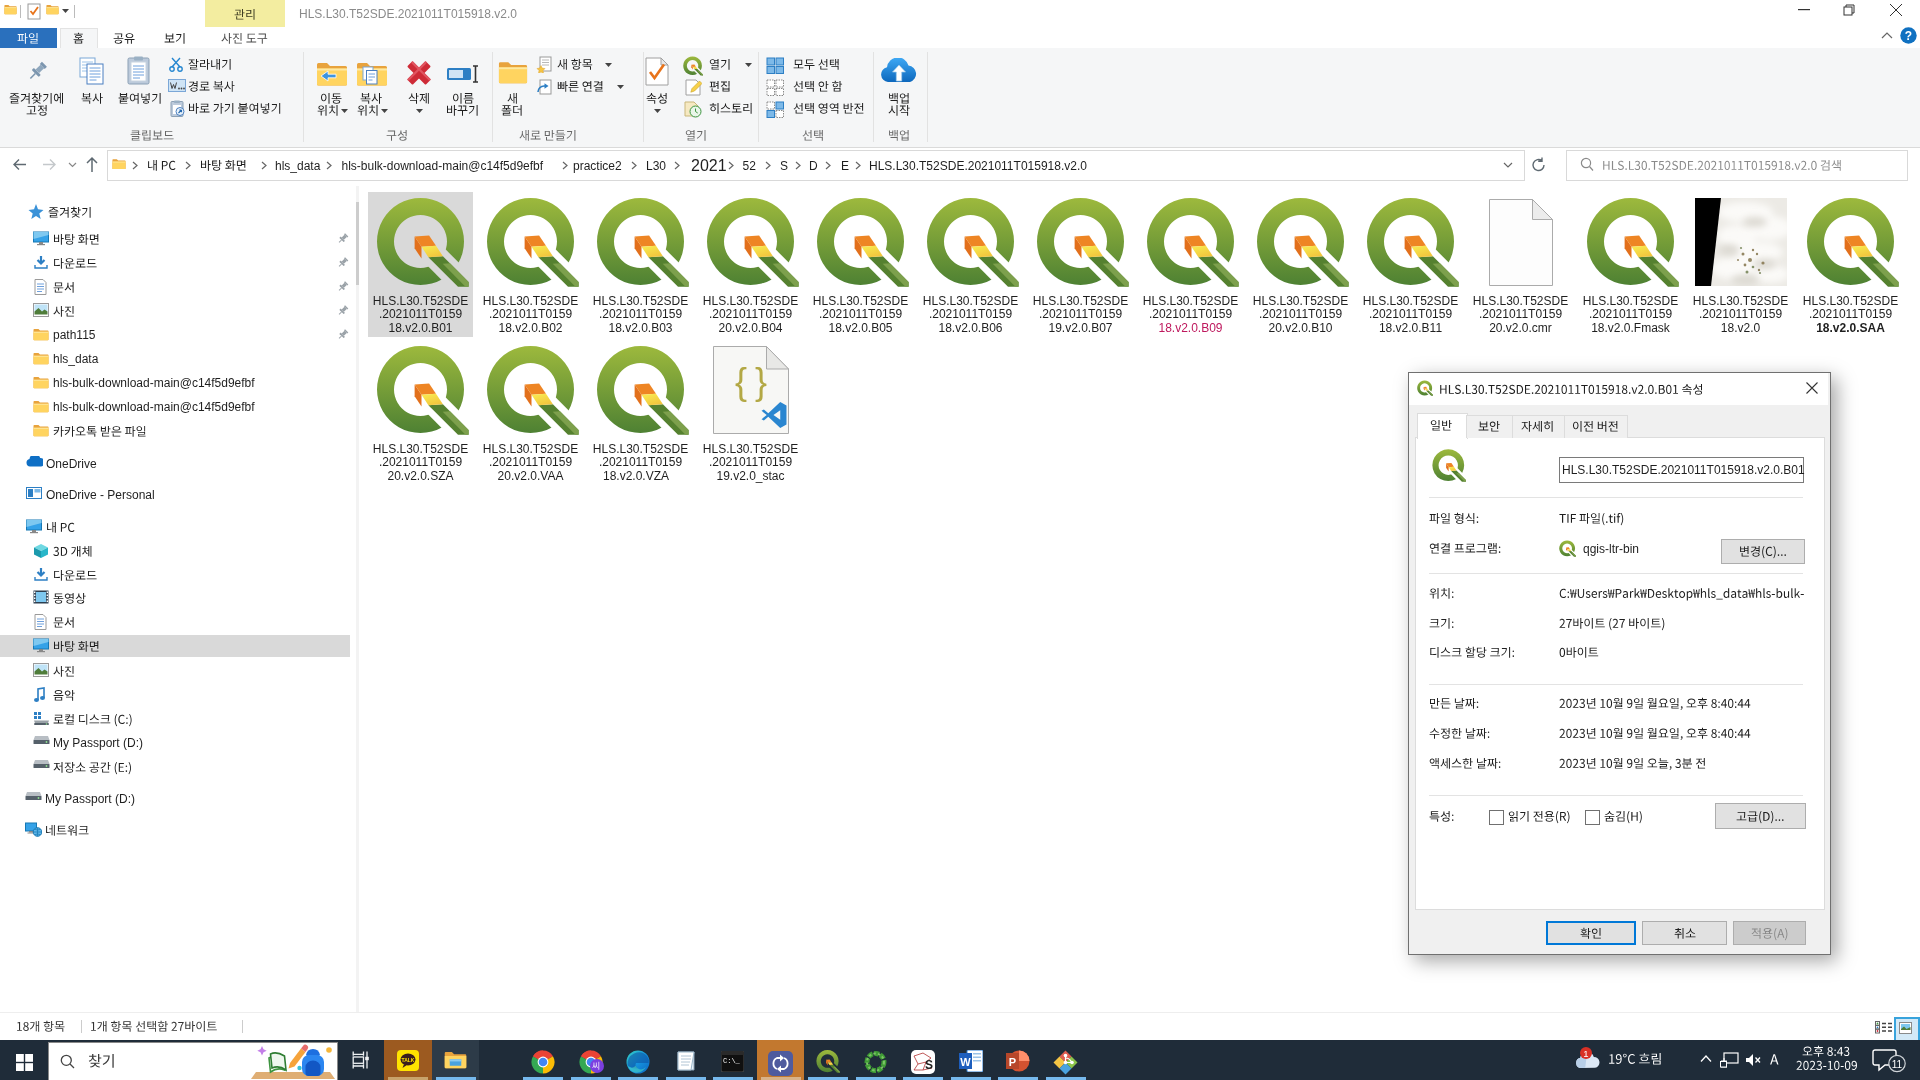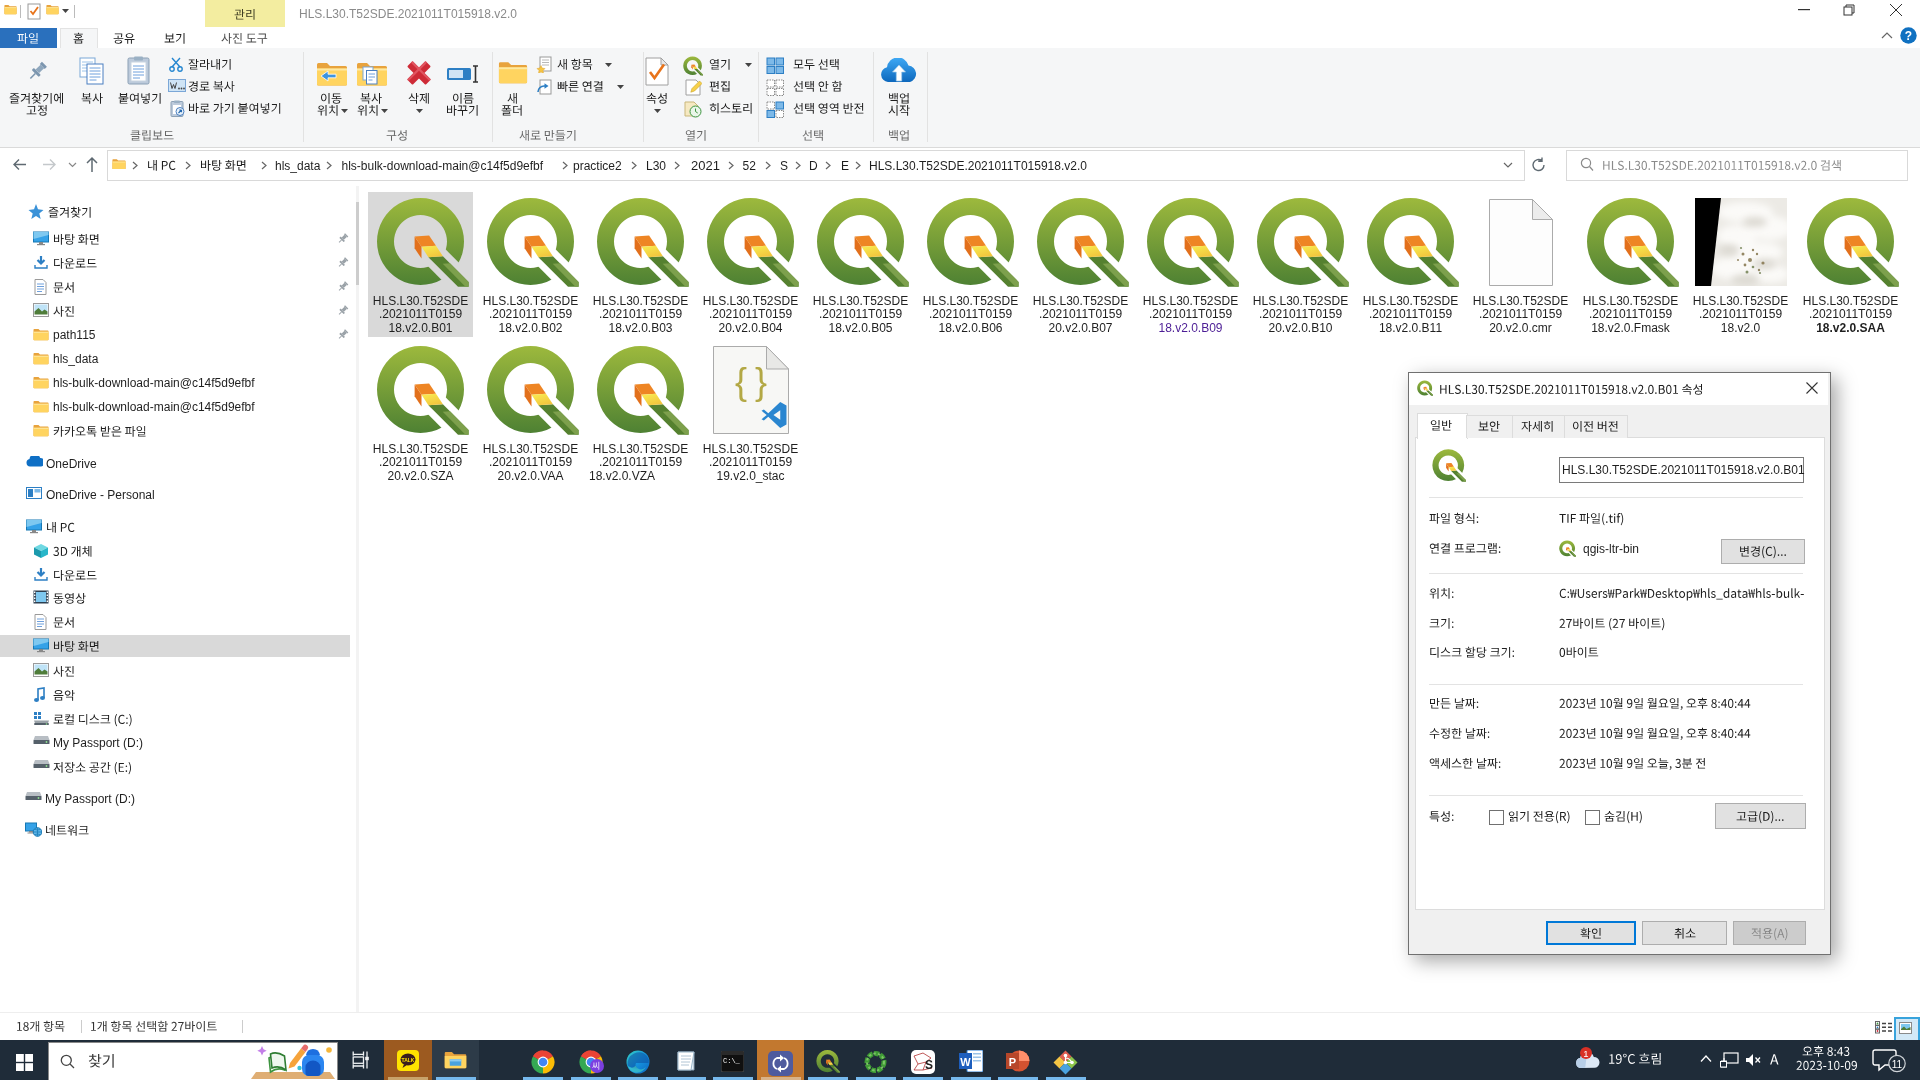--- a/index.html
+++ b/index.html
@@ -414,21 +414,21 @@
     <svg class="k" style="left:146.7px;top:159.0px" width="30" height="15.0" viewBox="0 -10.8 30 15.0">
       <path d="M6.4 -9.7V0.4H7.3V-4.7H8.8V0.9H9.8V-9.9H8.8V-5.5H7.3V-9.7ZM1.1 -2.7V-1.9H1.8C3 -1.9 4.2 -1.9 5.7 -2.2L5.6 -3.1C4.3 -2.8 3.2 -2.8 2.1 -2.7V-8.6H1.1Z M14.9 0H16V-3.5H17.5C19.4 -3.5 20.7 -4.4 20.7 -6.2C20.7 -8.1 19.4 -8.8 17.4 -8.8H14.9ZM16 -4.4V-7.9H17.3C18.9 -7.9 19.6 -7.5 19.6 -6.2C19.6 -5 18.9 -4.4 17.4 -4.4Z M25.8 0.2C27 0.2 27.9 -0.3 28.5 -1.1L27.9 -1.8C27.4 -1.2 26.7 -0.8 25.9 -0.8C24.2 -0.8 23.2 -2.2 23.2 -4.4C23.2 -6.6 24.3 -8 25.9 -8C26.7 -8 27.3 -7.6 27.7 -7.2L28.3 -7.9C27.8 -8.4 27 -9 25.9 -9C23.7 -9 22 -7.2 22 -4.4C22 -1.5 23.7 0.2 25.8 0.2Z" fill="#1f1f1f"></path>
     </svg>
     <svg class="k" style="left:200px;top:159.0px" width="48" height="15.0" viewBox="0 -10.8 48 15.0">
       <path d="M1 -9V-1.7H6.1V-9H5.1V-6.1H2V-9ZM2 -5.4H5.1V-2.5H2ZM7.9 -9.9V0.9H8.9V-4.8H10.7V-5.7H8.9V-9.9Z M16.6 -3C14.4 -3 13 -2.3 13 -1C13 0.2 14.4 0.9 16.6 0.9C18.8 0.9 20.2 0.2 20.2 -1C20.2 -2.3 18.8 -3 16.6 -3ZM16.6 -2.2C18.2 -2.2 19.2 -1.8 19.2 -1C19.2 -0.3 18.2 0.1 16.6 0.1C15 0.1 14 -0.3 14 -1C14 -1.8 15 -2.2 16.6 -2.2ZM19.1 -9.9V-3.3H20.1V-6.3H21.7V-7.1H20.1V-9.9ZM12.1 -9.2V-4H13C15.2 -4 16.4 -4 17.9 -4.3L17.8 -5.1C16.4 -4.8 15.2 -4.8 13.1 -4.8V-6.2H16.9V-7H13.1V-8.4H17.1V-9.2Z M28.7 -6.4C29.6 -6.4 30.3 -5.9 30.3 -5.2C30.3 -4.4 29.6 -3.9 28.7 -3.9C27.7 -3.9 27.1 -4.4 27.1 -5.2C27.1 -5.9 27.7 -6.4 28.7 -6.4ZM28.7 -7.2C27.2 -7.2 26.1 -6.4 26.1 -5.2C26.1 -4.1 26.9 -3.3 28.2 -3.2V-2C27.1 -2 26.1 -2 25.2 -2L25.4 -1.1C27.3 -1.1 29.8 -1.2 32.2 -1.6L32.1 -2.3C31.2 -2.2 30.2 -2.1 29.2 -2V-3.2C30.4 -3.3 31.2 -4.1 31.2 -5.2C31.2 -6.4 30.2 -7.2 28.7 -7.2ZM32.7 -9.9V0.9H33.7V-4.5H35.4V-5.3H33.7V-9.9ZM28.2 -9.9V-8.6H25.4V-7.8H31.9V-8.6H29.2V-9.9Z M40.9 -8.2V-4.7H37.9V-8.2ZM41.9 -7.2H44.3V-5.7H41.9ZM44.3 -9.9V-8H41.9V-9H36.9V-3.9H41.9V-4.9H44.3V-2H45.3V-9.9ZM38.4 -2.7V0.7H45.6V-0.1H39.4V-2.7Z" fill="#1f1f1f"></path>
     </svg>
     <div style="position:absolute;left:275px;top:156.5px;height:18.0px;line-height:18.0px;font-size:12px;color:#1f1f1f;white-space:nowrap;">hls_data</div>
     <div style="position:absolute;left:341.5px;top:156.5px;height:18.0px;line-height:18.0px;font-size:12px;color:#1f1f1f;white-space:nowrap;">hls-bulk-download-main@c14f5d9efbf</div>
     <div style="position:absolute;left:573px;top:156.5px;height:18.0px;line-height:18.0px;font-size:12px;color:#1f1f1f;white-space:nowrap;">practice2</div>
     <div style="position:absolute;left:646px;top:156.5px;height:18.0px;line-height:18.0px;font-size:12px;color:#1f1f1f;white-space:nowrap;">L30</div>
-    <div style="position:absolute;left:691px;top:156.5px;height:18.0px;line-height:18.0px;font-size:13px;color:#1f1f1f;white-space:nowrap;">2021</div>
+    <div style="position:absolute;left:691px;top:156.5px;height:18.0px;line-height:18.0px;font-size:16px;color:#1f1f1f;white-space:nowrap;">2021</div>
     <div style="position:absolute;left:742.5px;top:156.5px;height:18.0px;line-height:18.0px;font-size:12px;color:#1f1f1f;white-space:nowrap;">52</div>
     <div style="position:absolute;left:780px;top:156.5px;height:18.0px;line-height:18.0px;font-size:12px;color:#1f1f1f;white-space:nowrap;">S</div>
     <div style="position:absolute;left:809px;top:156.5px;height:18.0px;line-height:18.0px;font-size:12px;color:#1f1f1f;white-space:nowrap;">D</div>
     <div style="position:absolute;left:841px;top:156.5px;height:18.0px;line-height:18.0px;font-size:12px;color:#1f1f1f;white-space:nowrap;">E</div>
     <div style="position:absolute;left:869px;top:156.5px;height:18.0px;line-height:18.0px;font-size:12px;color:#1f1f1f;white-space:nowrap;">HLS.L30.T52SDE.2021011T015918.v2.0</div>
     <svg style="position:absolute;left:1503px;top:162px" width="10" height="6" viewBox="0 0 10 6">
       <path d="M1 1 L5 5 L9 1" stroke="#666" stroke-width="1.2" fill="none"></path>
     </svg>
     <svg style="position:absolute;left:1531px;top:157px" width="15" height="16" viewBox="0 0 15 16">
 <path d="M13 8 a5.5 5.5 0 1 1 -2-4.2 M11 0.5 v3.8 h-3.8" stroke="#5f6a72" stroke-width="1.4" fill="none"></path>
@@ -710,27 +710,27 @@
       <use href="#qgis"></use>
     </svg>
     <div style="position:absolute;left:970.5px;top:291.5px;height:18.0px;line-height:18.0px;font-size:12px;color:#1f1f1f;white-space:nowrap;transform:translateX(-50%);">HLS.L30.T52SDE</div>
     <div style="position:absolute;left:970.5px;top:305.0px;height:18.0px;line-height:18.0px;font-size:12px;color:#1f1f1f;white-space:nowrap;transform:translateX(-50%);">.2021011T0159</div>
     <div style="position:absolute;left:970.5px;top:318.5px;height:18.0px;line-height:18.0px;font-size:12px;color:#1f1f1f;white-space:nowrap;transform:translateX(-50%);">18.v2.0.B06</div>
     <svg style="position:absolute;left:1035.5px;top:198px" width="93" height="94">
       <use href="#qgis"></use>
     </svg>
     <div style="position:absolute;left:1080.5px;top:291.5px;height:18.0px;line-height:18.0px;font-size:12px;color:#1f1f1f;white-space:nowrap;transform:translateX(-50%);">HLS.L30.T52SDE</div>
     <div style="position:absolute;left:1080.5px;top:305.0px;height:18.0px;line-height:18.0px;font-size:12px;color:#1f1f1f;white-space:nowrap;transform:translateX(-50%);">.2021011T0159</div>
-    <div style="position:absolute;left:1080.5px;top:318.5px;height:18.0px;line-height:18.0px;font-size:12px;color:#1f1f1f;white-space:nowrap;transform:translateX(-50%);">20.v2.0.B07</div>
+    <div style="position:absolute;left:1080.5px;top:318.5px;height:18.0px;line-height:18.0px;font-size:12px;color:#1f1f1f;white-space:nowrap;transform:translateX(-50%);">19.v2.0.B07</div>
     <svg style="position:absolute;left:1145.5px;top:198px" width="93" height="94">
       <use href="#qgis"></use>
     </svg>
     <div style="position:absolute;left:1190.5px;top:291.5px;height:18.0px;line-height:18.0px;font-size:12px;color:#1f1f1f;white-space:nowrap;transform:translateX(-50%);">HLS.L30.T52SDE</div>
     <div style="position:absolute;left:1190.5px;top:305.0px;height:18.0px;line-height:18.0px;font-size:12px;color:#1f1f1f;white-space:nowrap;transform:translateX(-50%);">.2021011T0159</div>
-    <div style="position:absolute;left:1190.5px;top:318.5px;height:18.0px;line-height:18.0px;font-size:12px;color:#4c1d95;white-space:nowrap;transform:translateX(-50%);">18.v2.0.B09</div>
+    <div style="position:absolute;left:1190.5px;top:318.5px;height:18.0px;line-height:18.0px;font-size:12px;color:#be185d;white-space:nowrap;transform:translateX(-50%);">18.v2.0.B09</div>
     <svg style="position:absolute;left:1255.5px;top:198px" width="93" height="94">
       <use href="#qgis"></use>
     </svg>
     <div style="position:absolute;left:1300.5px;top:291.5px;height:18.0px;line-height:18.0px;font-size:12px;color:#1f1f1f;white-space:nowrap;transform:translateX(-50%);">HLS.L30.T52SDE</div>
     <div style="position:absolute;left:1300.5px;top:305.0px;height:18.0px;line-height:18.0px;font-size:12px;color:#1f1f1f;white-space:nowrap;transform:translateX(-50%);">.2021011T0159</div>
     <div style="position:absolute;left:1300.5px;top:318.5px;height:18.0px;line-height:18.0px;font-size:12px;color:#1f1f1f;white-space:nowrap;transform:translateX(-50%);">20.v2.0.B10</div>
     <svg style="position:absolute;left:1365.5px;top:198px" width="93" height="94">
       <use href="#qgis"></use>
     </svg>
     <div style="position:absolute;left:1410.5px;top:291.5px;height:18.0px;line-height:18.0px;font-size:12px;color:#1f1f1f;white-space:nowrap;transform:translateX(-50%);">HLS.L30.T52SDE</div>
@@ -807,21 +807,21 @@
       <use href="#qgis"></use>
     </svg>
     <div style="position:absolute;left:530.5px;top:439.5px;height:18.0px;line-height:18.0px;font-size:12px;color:#1f1f1f;white-space:nowrap;transform:translateX(-50%);">HLS.L30.T52SDE</div>
     <div style="position:absolute;left:530.5px;top:453.0px;height:18.0px;line-height:18.0px;font-size:12px;color:#1f1f1f;white-space:nowrap;transform:translateX(-50%);">.2021011T0159</div>
     <div style="position:absolute;left:530.5px;top:466.5px;height:18.0px;line-height:18.0px;font-size:12px;color:#1f1f1f;white-space:nowrap;transform:translateX(-50%);">20.v2.0.VAA</div>
     <svg style="position:absolute;left:595.5px;top:346px" width="93" height="94">
       <use href="#qgis"></use>
     </svg>
     <div style="position:absolute;left:640.5px;top:439.5px;height:18.0px;line-height:18.0px;font-size:12px;color:#1f1f1f;white-space:nowrap;transform:translateX(-50%);">HLS.L30.T52SDE</div>
     <div style="position:absolute;left:640.5px;top:453.0px;height:18.0px;line-height:18.0px;font-size:12px;color:#1f1f1f;white-space:nowrap;transform:translateX(-50%);">.2021011T0159</div>
-    <div style="position:absolute;left:622px;top:466.5px;height:18.0px;line-height:18.0px;font-size:12px;color:#1f1f1f;white-space:nowrap;transform:translateX(-50%);text-align:right;">18.v2.0.VZA</div>
+    <div style="position:absolute;left:636px;top:466.5px;height:18.0px;line-height:18.0px;font-size:12px;color:#1f1f1f;white-space:nowrap;transform:translateX(-50%);text-align:right;">18.v2.0.VZA</div>
     <svg style="position:absolute;left:712.5px;top:346px" width="76" height="88" viewBox="0 0 76 88">
 <path d="M0.5 0.5 h53 L75.5 23 v64.5 h-75z" fill="#f7f7f5" stroke="#ababab"></path>
 <path d="M53.5 0.5 L75.5 23 h-22z" fill="#e8e8e6" stroke="#ababab"></path>
 <text x="28" y="48" font-size="36" font-family="Liberation Sans" fill="#b3a845" text-anchor="middle">{</text>
 <text x="48" y="48" font-size="36" font-family="Liberation Sans" fill="#b3a845" text-anchor="middle">}</text>
 <g transform="translate(48 56) scale(0.26)">
         <path d="M74 0 L28 43 L11 29 L2 34 L22 50 L2 66 L11 71 L28 57 L74 100 L98 87 V13 Z M74 32 V68 L48 50 Z" fill="#2a86d0" fill-rule="evenodd"></path>
       </g>
     </svg>
     <div style="position:absolute;left:750.5px;top:439.5px;height:18.0px;line-height:18.0px;font-size:12px;color:#1f1f1f;white-space:nowrap;transform:translateX(-50%);">HLS.L30.T52SDE</div>

